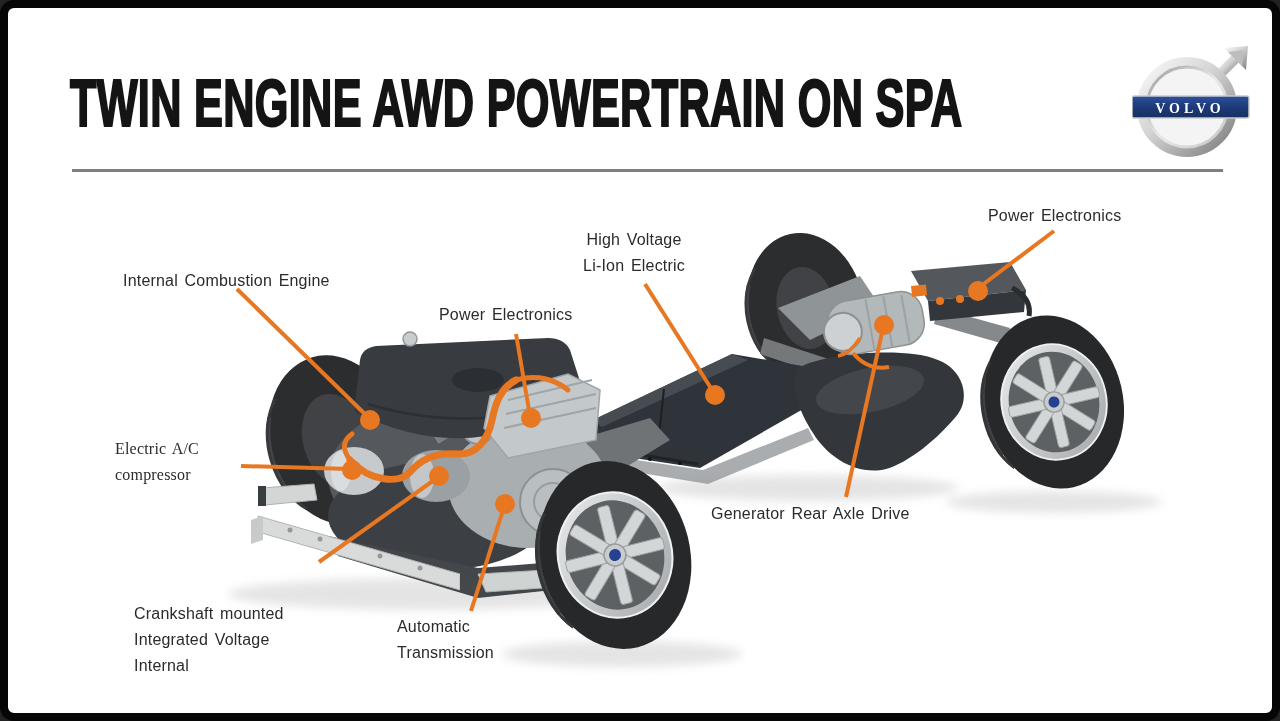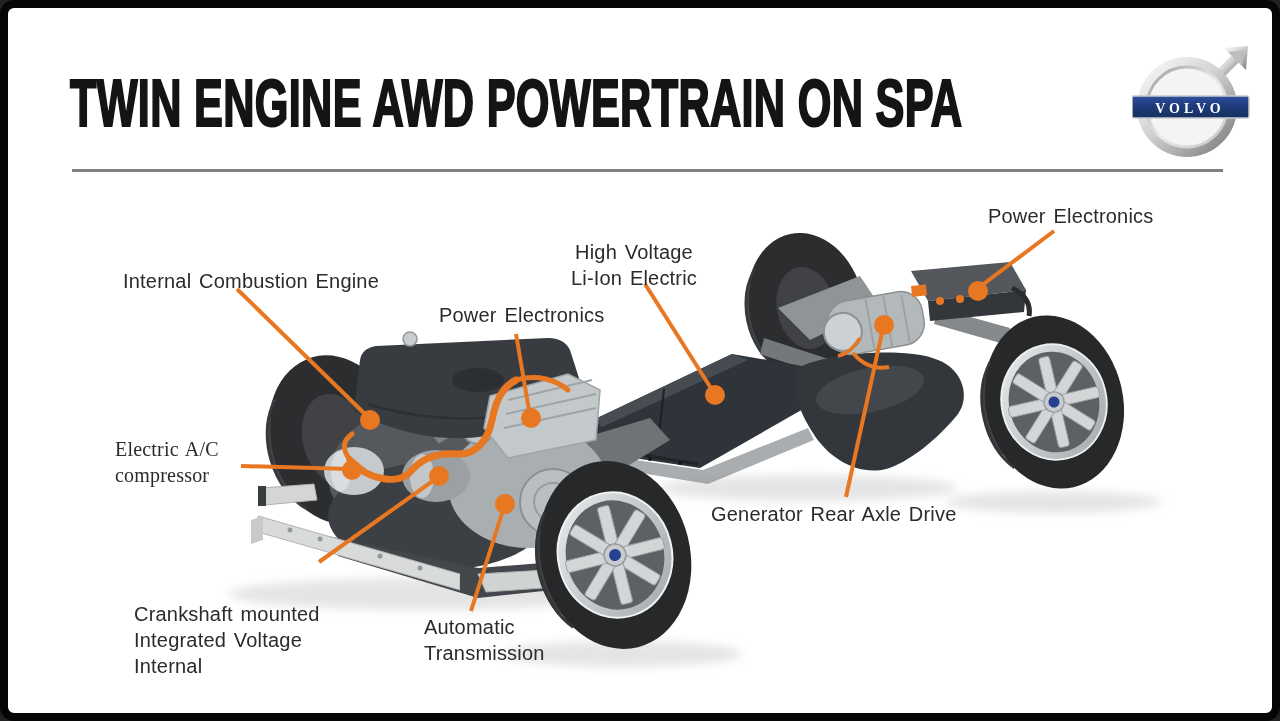--- a/index.html
+++ b/index.html
@@ -30,25 +30,25 @@
   .divider{
     position:absolute;left:64px;top:161px;width:1151px;height:3px;
     background:var(--dividercol,#7f7f7f);
   }
   .volvo-logo{position:absolute;left:1124px;top:38px;width:122px;height:116px;}
   #diagram{position:absolute;left:0;top:0;width:1280px;height:721px;}
   svg.layer{position:absolute;left:0;top:0;width:1280px;height:721px;pointer-events:none;}
   .part-label{
     position:absolute;
     color:var(--labelcol);
-    font-size:20px;line-height:26px;
+    font-size:16px;line-height:26px;
     letter-spacing:0.2px;word-spacing:2px;
     white-space:nowrap;
   }
-  .part-label.center{transform:translateX(-50%);text-align:center;margin-top:12px;}
+  .part-label.center{transform:translateX(-50%);text-align:center;}
 </style>
 </head>
 <body>
 
 <div id="slide" style="--accent: #E87722; --labelcol: #2b2b2b; --titlecol: #141414; --dividercol: #7f7f7f;">
 
   <h1 class="title">TWIN ENGINE AWD POWERTRAIN ON SPA</h1>
 
   <div class="volvo-logo">
     <svg viewBox="0 0 122 116" width="122" height="116">
@@ -251,21 +251,21 @@
       </div>
       <div class="part-label" style="left: 107px; top: 428px; font-family: Liberation Serif, serif;">
         <div>Electric A/C</div>
         <div>compressor</div>
       </div>
       <div class="part-label" style="left: 126px; top: 593px;">
         <div>Crankshaft mounted</div>
         <div>Integrated Voltage</div>
         <div>Internal</div>
       </div>
-      <div class="part-label" style="left: 416px; top: 606px;">
+      <div class="part-label" style="left: 389px; top: 606px;">
         <div>Automatic</div>
         <div>Transmission</div>
       </div>
       <div class="part-label" style="left: 703px; top: 493px;">
         <div>Generator Rear Axle Drive</div>
       </div>
     </div>
 </div>
 
 </body></html>

